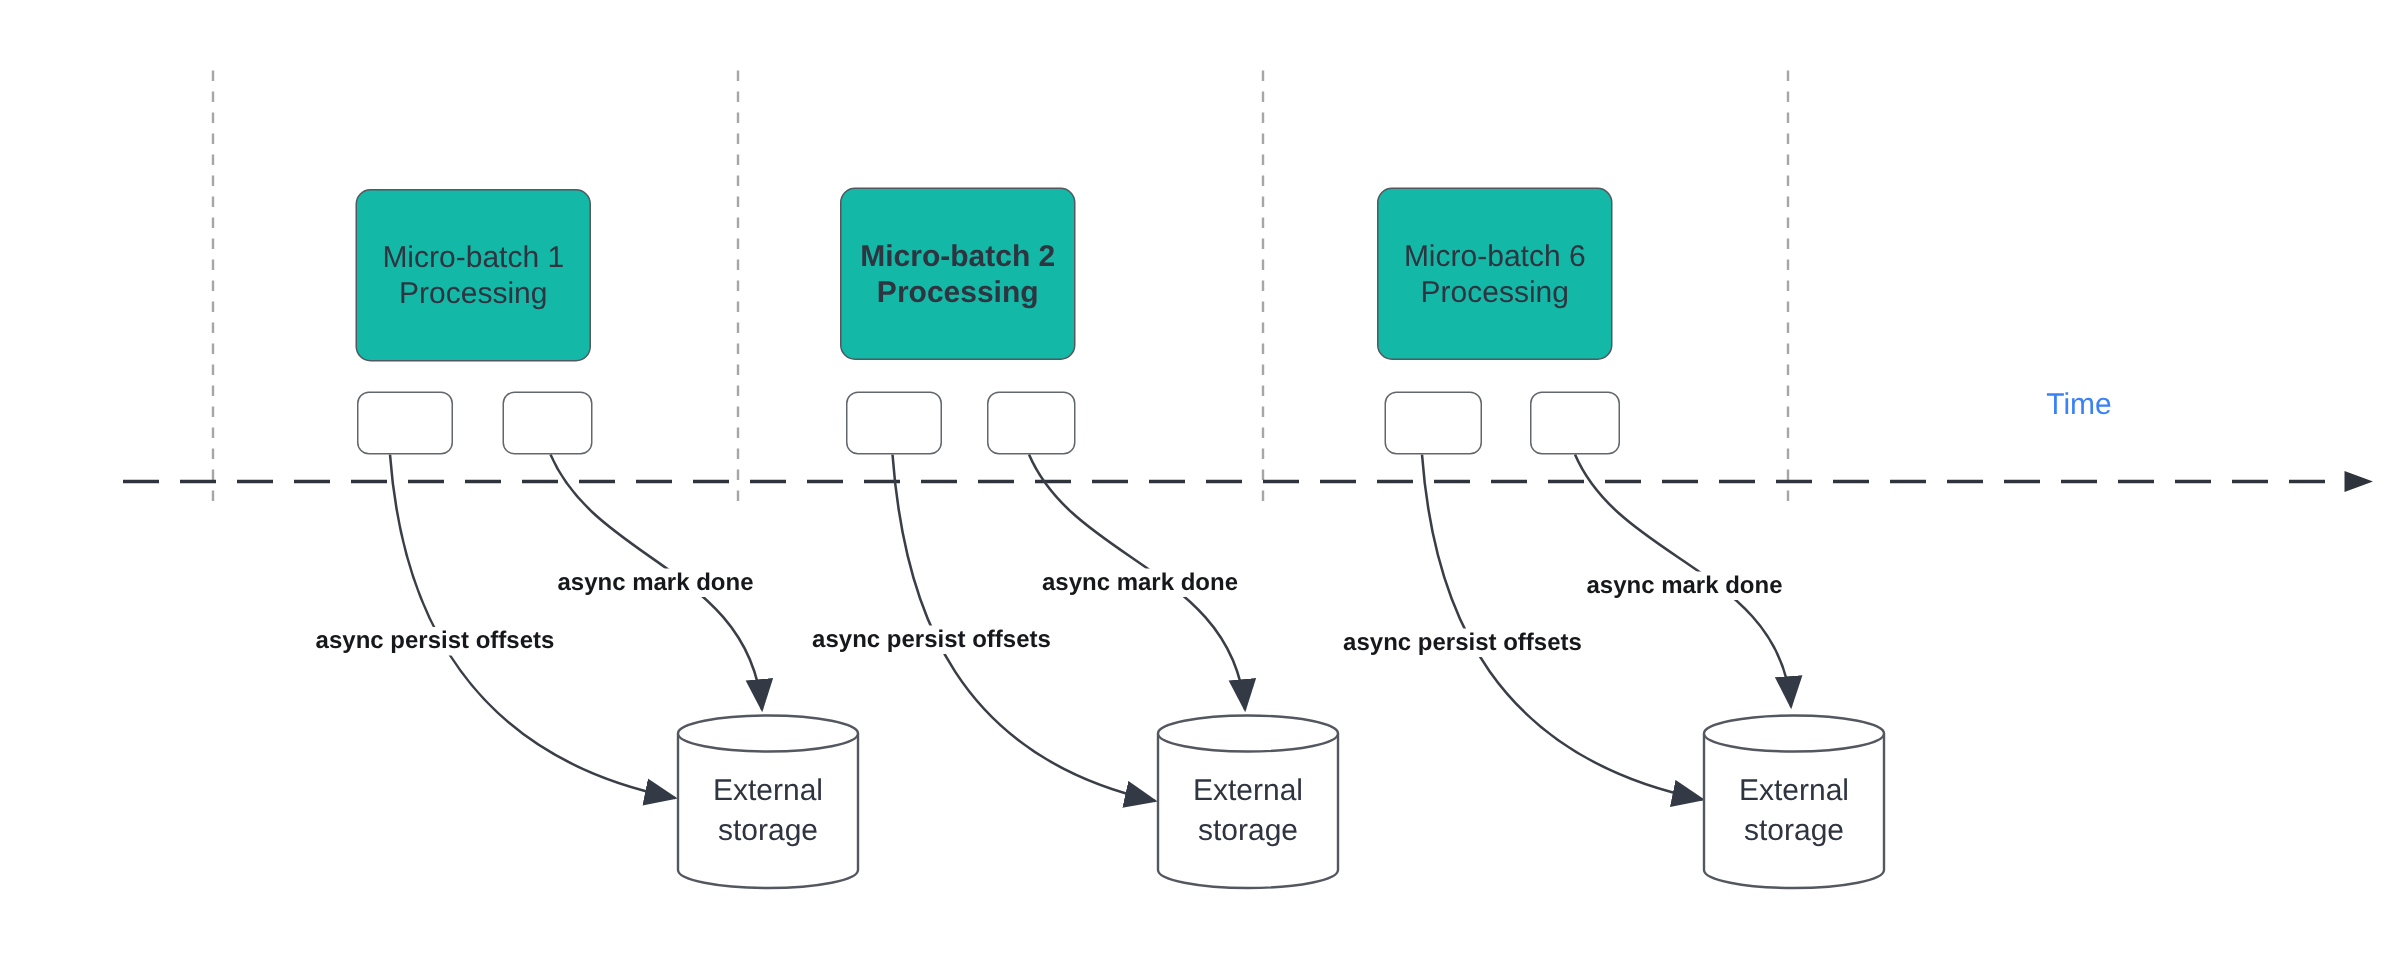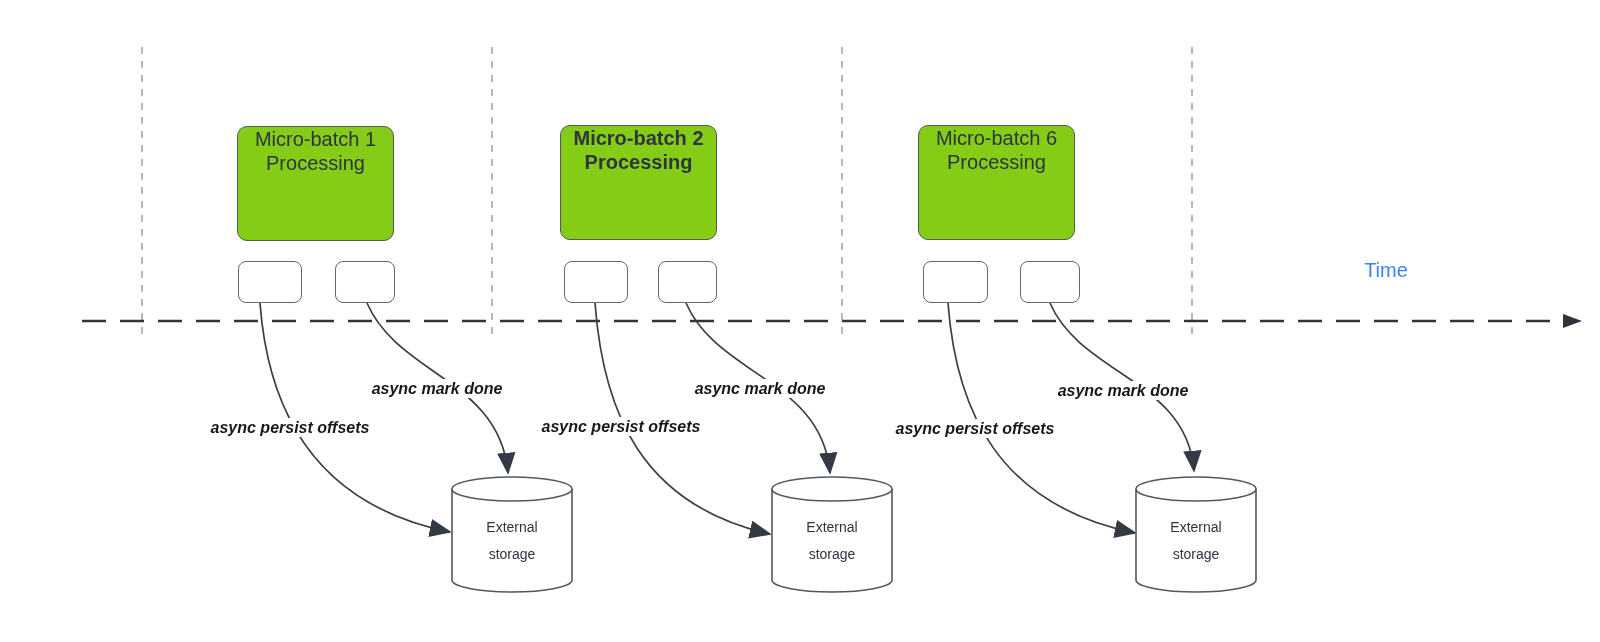--- a/index.html
+++ b/index.html
@@ -9,23 +9,23 @@
     background:#ffffff;
     font-family:"Liberation Sans", sans-serif;
     overflow:hidden;
   }
   #shapes-svg{position:absolute;left:0;top:0;width:1600px;height:642px;}
   .mainbox{
     position:absolute;
     width:157px;height:115px;
     border:1.5px solid #53575f;
     border-radius:10px;
-    background:#84cc16;
+    background:#14b8a6;
     display:flex;flex-direction:column;
-    align-items:center;justify-content:flex-start;
+    align-items:center;justify-content:center;
     font-size:20px;line-height:24px;
     color:#2e3440;text-align:center;
     box-sizing:border-box;
   }
   .smallbox{
     position:absolute;
     height:42px;
     border:1.5px solid #62666d;
     border-radius:8px;
     background:#ffffff;
@@ -33,27 +33,26 @@
   }
   .arrow-label{
     position:absolute;
     transform:translateX(-50%);
     font-size:16px;font-weight:bold;
     color:#16181c;
     background:#ffffff;
     padding:0 3px;
     white-space:nowrap;
     line-height:19px;
-    font-style:italic;
   }
   .cyl-label{
     position:absolute;
     width:120px;
     text-align:center;
-    font-size:14px;line-height:27px;
+    font-size:20px;line-height:27px;
     color:#2e3440;
   }
   .time-label{
     position:absolute;
     transform:translateX(-50%);
     font-size:20px;
     color:#3b82f6;
     white-space:nowrap;
   }
 </style>

